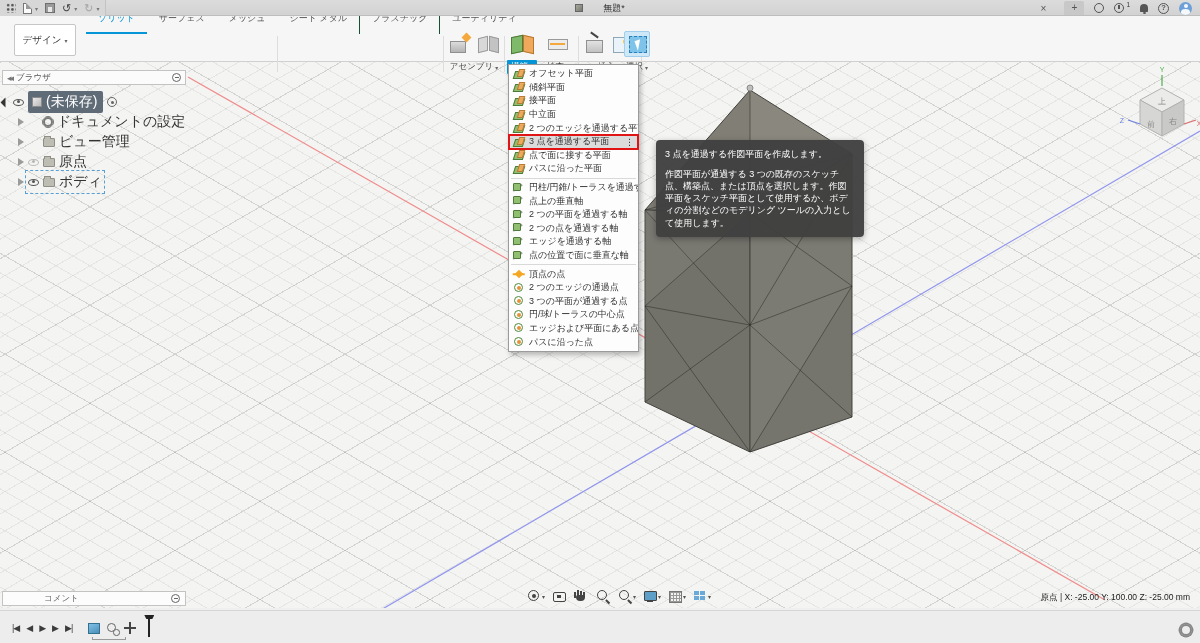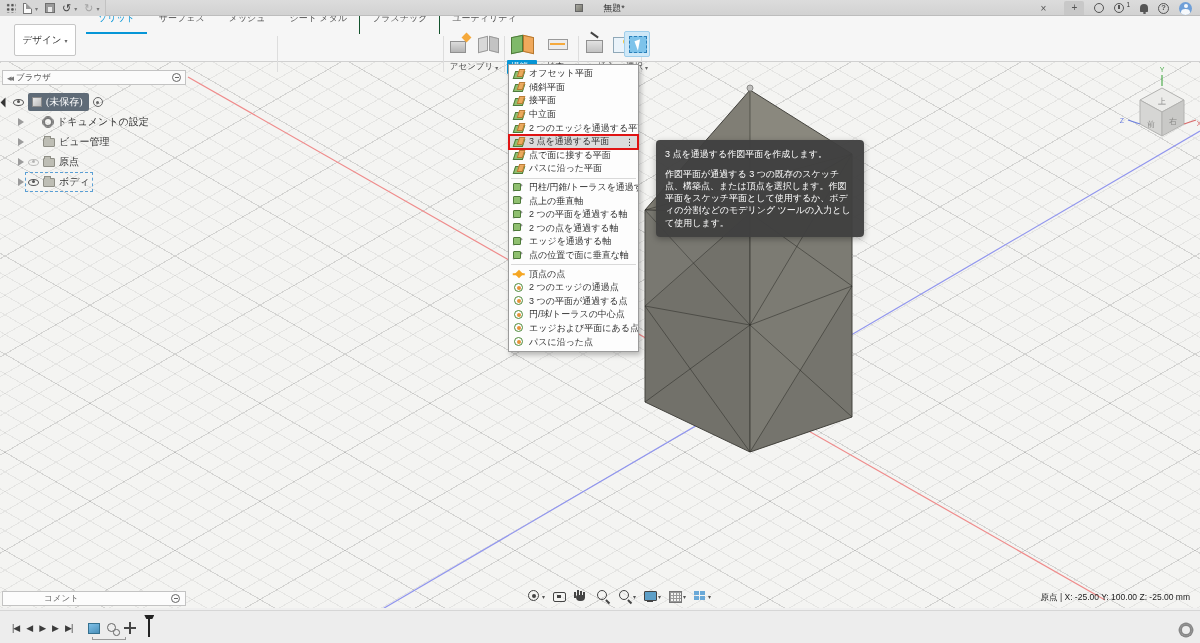--- a/index.html
+++ b/index.html
@@ -129,21 +129,21 @@
   .eye::after { content:""; position:absolute; left:2.6px; top:0.8px; width:3px; height:3px; background:#555; border-radius:50%; }
   .eye.dim { opacity:.35; }
   .eye.hidden-eye { visibility:hidden; }
   .chip { display:flex; align-items:center; gap:4px; background:#5f6b77; border-radius:2px; padding:2px 6px 2px 4px; color:#fff; }
   .doc-cube { width:10px; height:10px; background:linear-gradient(135deg,#e9e9e9,#b9b9b9); border:1px solid #8b8b8b; }
   .radio { position:relative; width:10px; height:10px; border:1.2px solid #666; border-radius:50%; }
   .radio::after { content:""; position:absolute; left:2.5px; top:2.5px; width:3px; height:3px; background:#666; border-radius:50%; }
   .bi-gear { position:relative; width:10px; height:10px; border:2px solid #7a7a7a; border-radius:50%; box-shadow:0 -2px 0 -1px #7a7a7a,0 2px 0 -1px #7a7a7a,-2px 0 0 -1px #7a7a7a,2px 0 0 -1px #7a7a7a; }
   .bi-folder { position:relative; width:12px; height:9px; background:#bdbdb4; border:1px solid #8f8f86; border-radius:1px; }
   .bi-folder::before { content:""; position:absolute; left:0; top:-3px; width:5px; height:2px; background:#bdbdb4; border:1px solid #8f8f86; border-bottom:none; }
-  .tlabel { font-size:10px; color:#333; white-space:nowrap;font-family:Liberation Serif, serif; }
+  .tlabel { font-size:14px; color:#333; white-space:nowrap; }
   .trow.sel .selwrap { outline:1px dashed #5a9fd4; outline-offset:2px; }
   .selwrap { display:flex; align-items:center; gap:4px; }
 
   
   .cmenu { position:absolute; left:508px; top:64px; width:131px; background:#fdfdfd; border:1px solid #9b9b9b;
     box-shadow:2px 3px 5px rgba(0,0,0,.25); z-index:40; padding:2px 0; }
   .cmenu .item { display:flex; align-items:center; height:13.6px; padding:0 4px; font-size:9px; color:#333; white-space:nowrap; overflow:hidden; }
   .cmenu .item.separator { height:1px; background:#d9d9d9; margin:2px 2px; padding:0; }
   .cmenu .item.highlighted { background:#dcdcdc; }
   .cmenu .item.annotated { outline:2px solid #e01414; outline-offset:-1px; position:relative; z-index:2; }

